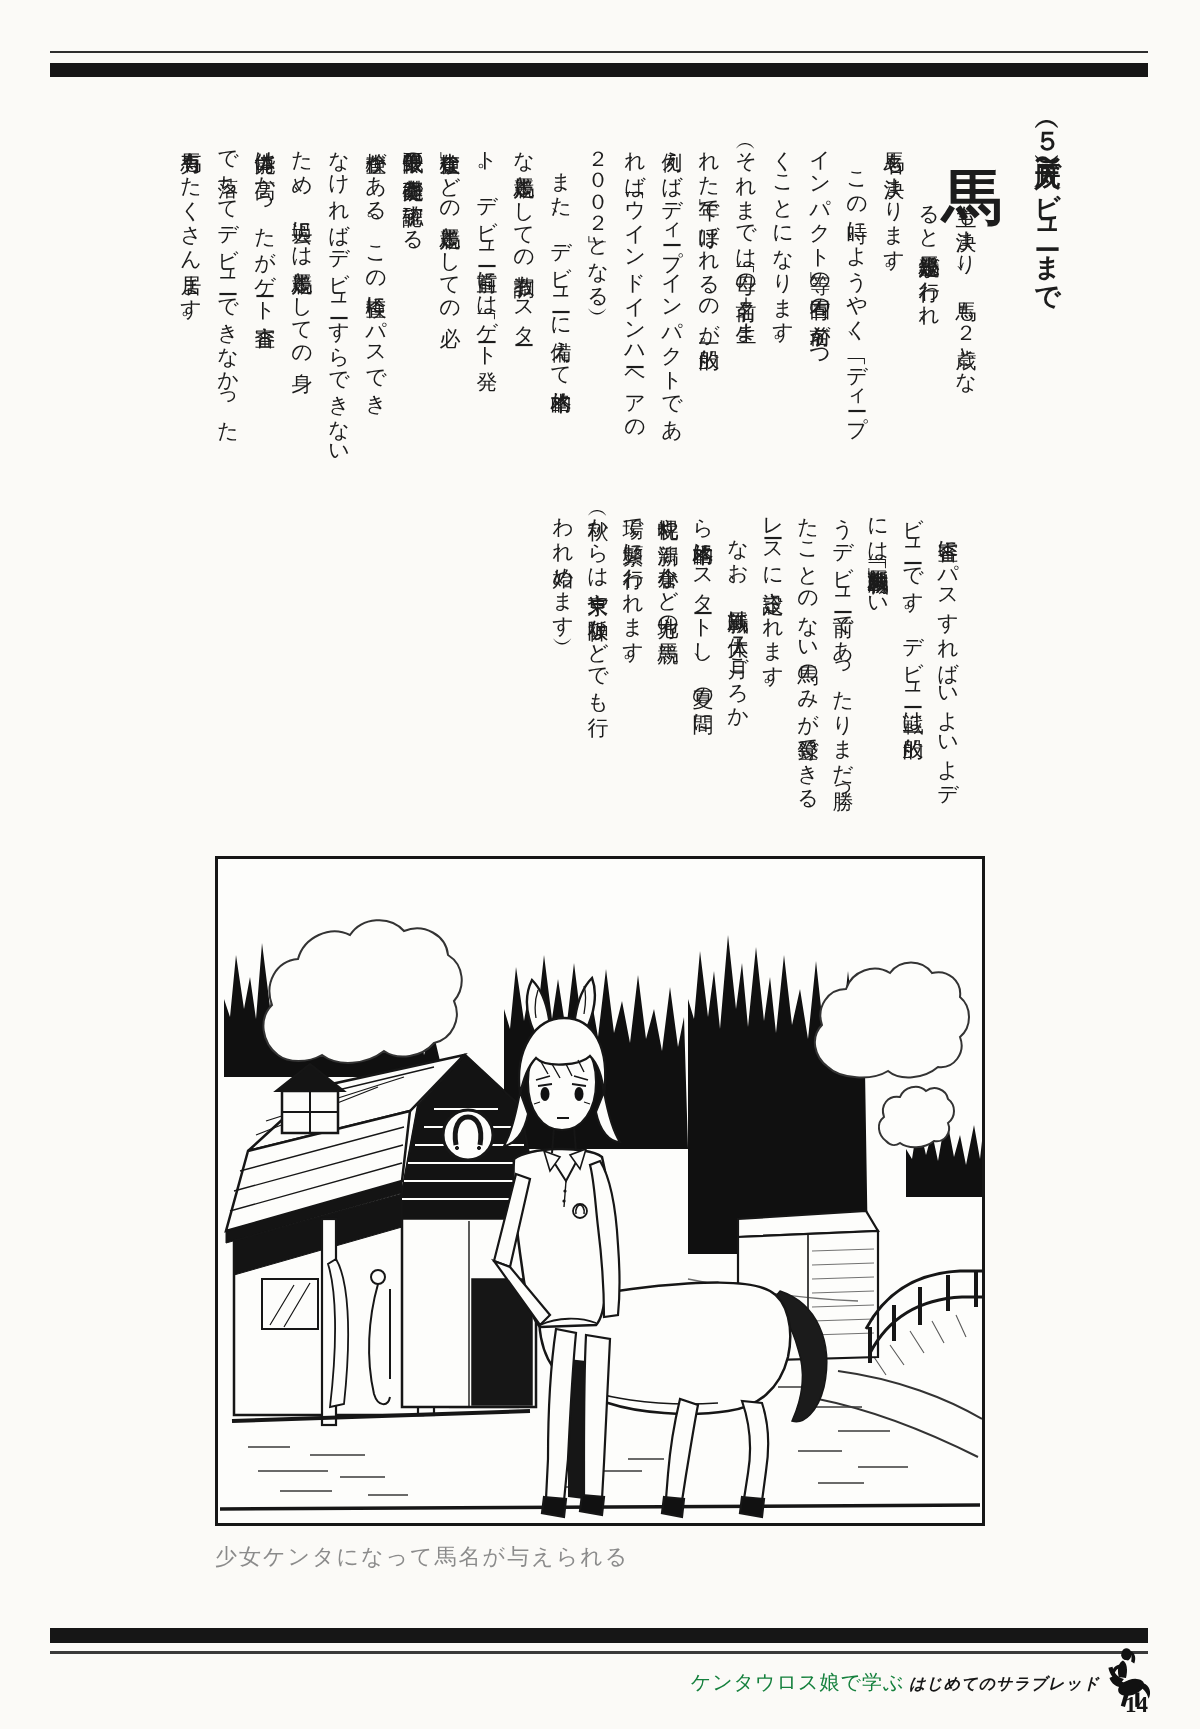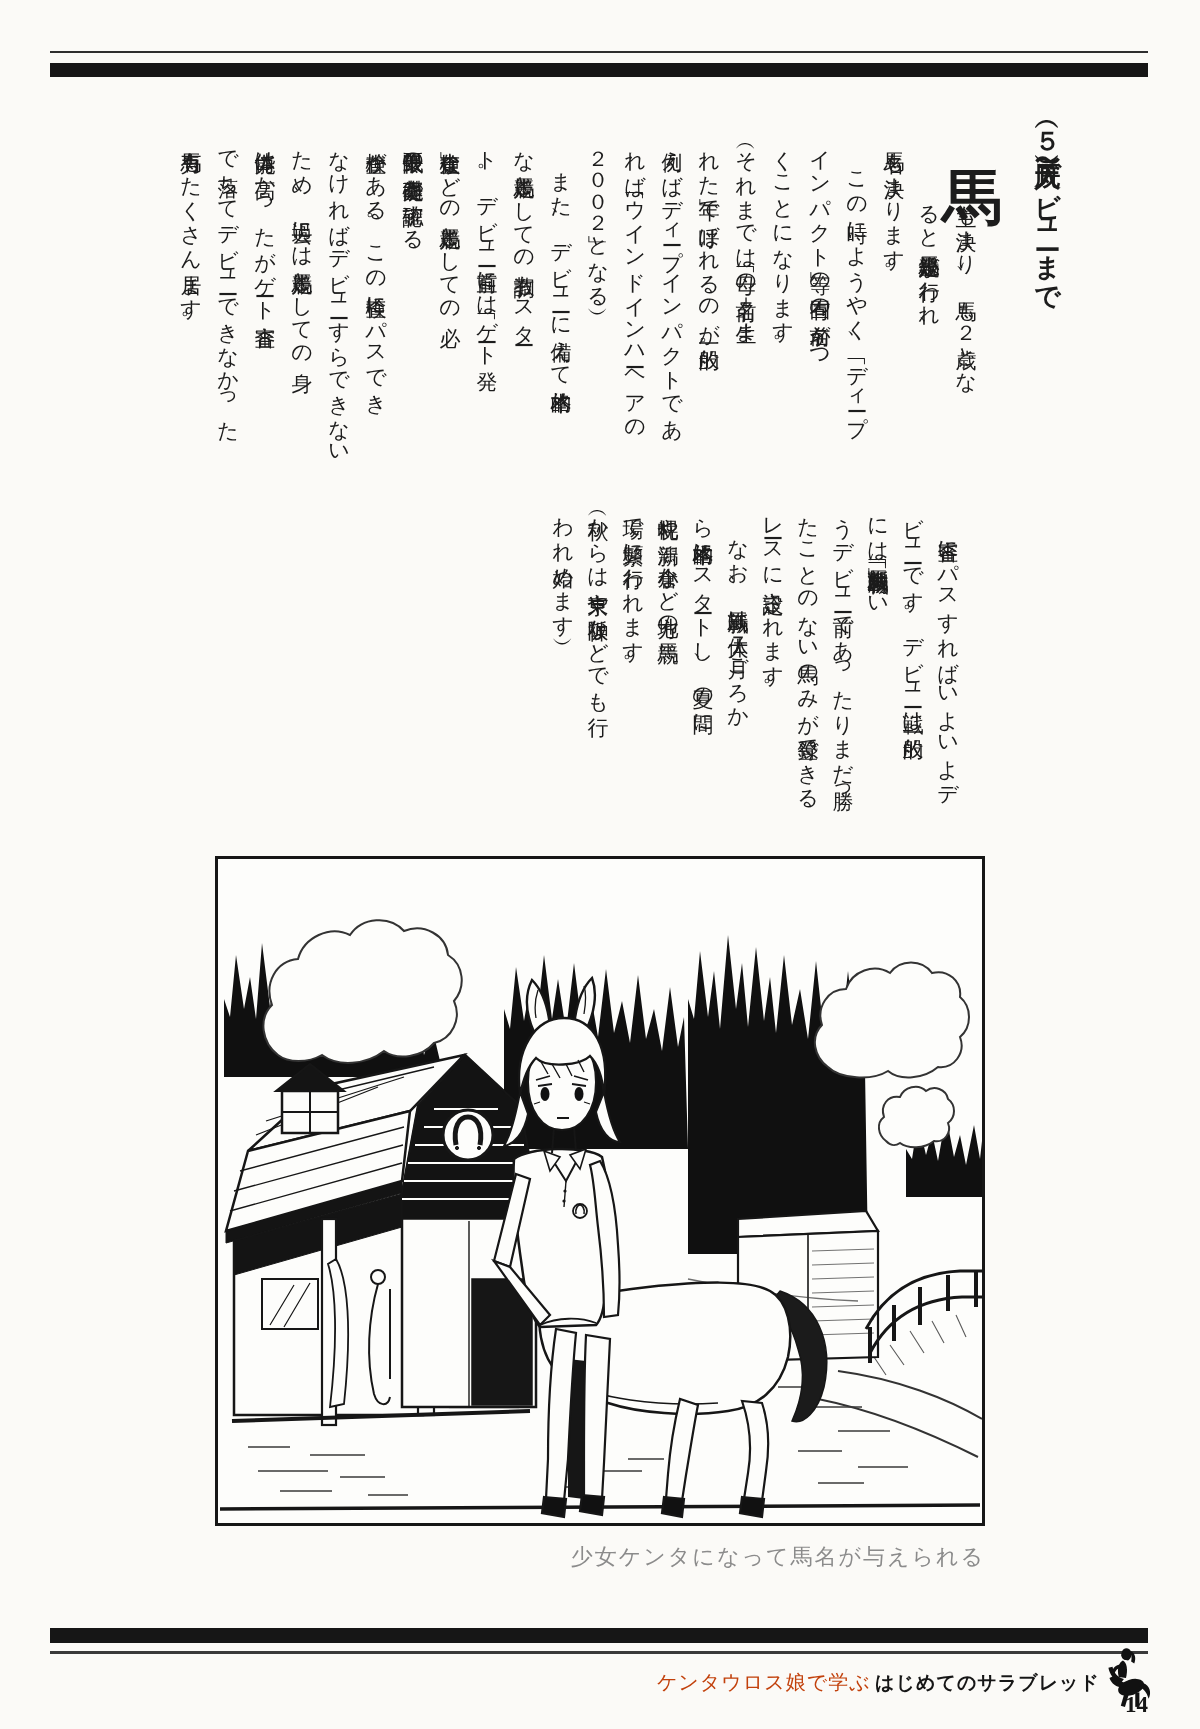--- a/index.html
+++ b/index.html
@@ -19,26 +19,26 @@
             font-weight:700;writing-mode:vertical-rl;}
   #block1-head{top:190px;right:215px;height:330px;font-size:21px;letter-spacing:.5px;}
   #block1-head p{line-height:37px;}
   #block1-rest{top:136px;right:287px;height:400px;font-size:21px;letter-spacing:.5px;}
   #block1-rest p{line-height:37px;}
   #block2{top:503px;right:234px;height:370px;font-size:21px;letter-spacing:.5px;}
   #block2 p{line-height:35px;}
 
   #figure-frame{position:absolute;left:215px;top:856px;width:770px;height:670px;
                 box-sizing:border-box;border:3px solid #161616;background:#fdfdfb;}
-  #figure-caption{position:absolute;left:215px;top:1542px;width:770px;text-align:right;
+  #figure-caption{position:absolute;left:215px;top:1542px;width:770px;text-align:left;
                   font-size:22px;color:#8b8b8b;letter-spacing:2px;}
 
   #footer-line{position:absolute;top:1669px;right:100px;white-space:nowrap;}
-  #footer-series{font-size:20px;color:#c2410c;letter-spacing:1px;}
-  #footer-book{font-size:19px;font-weight:900;color:#161616;letter-spacing:1px;}
+  #footer-series{font-size:20px;color:#15803d;letter-spacing:1px;}
+  #footer-book{font-size:16px;font-weight:900;color:#161616;letter-spacing:1px;font-style:italic;}
   #footer-logo{position:absolute;top:1646px;right:46px;width:54px;height:64px;}
   #page-number{position:absolute;top:1692px;right:52px;font-size:23px;font-weight:700;
                font-family:"Liberation Serif",serif;color:#161616;}
   svg{display:block;}
 </style>
 </head>
 <body>
 
 <div class="page">
 

